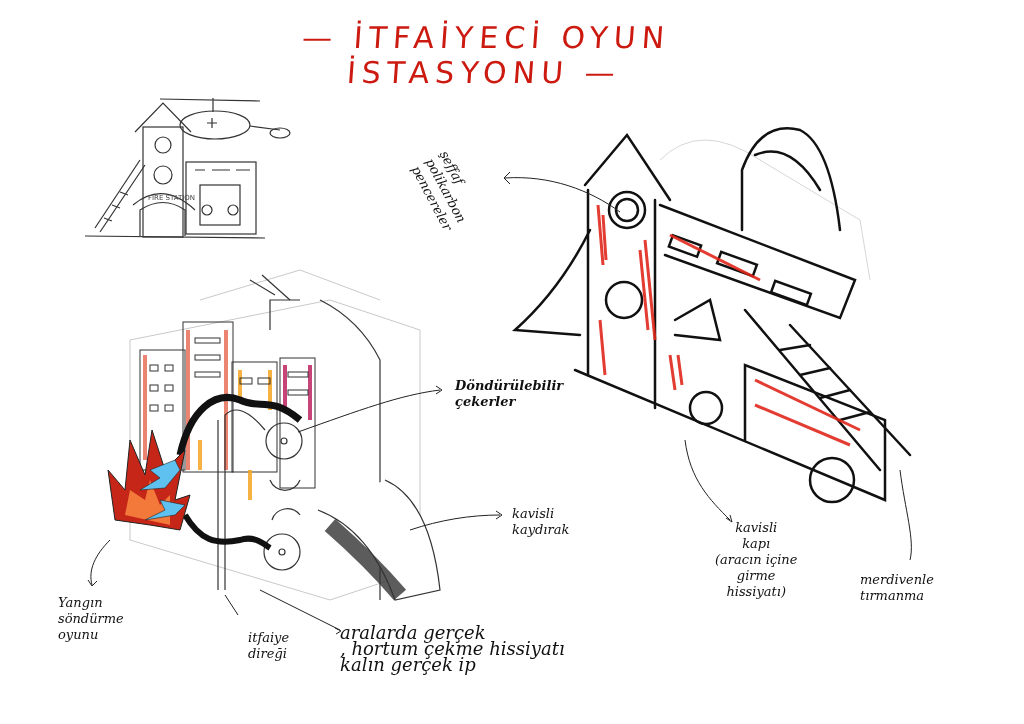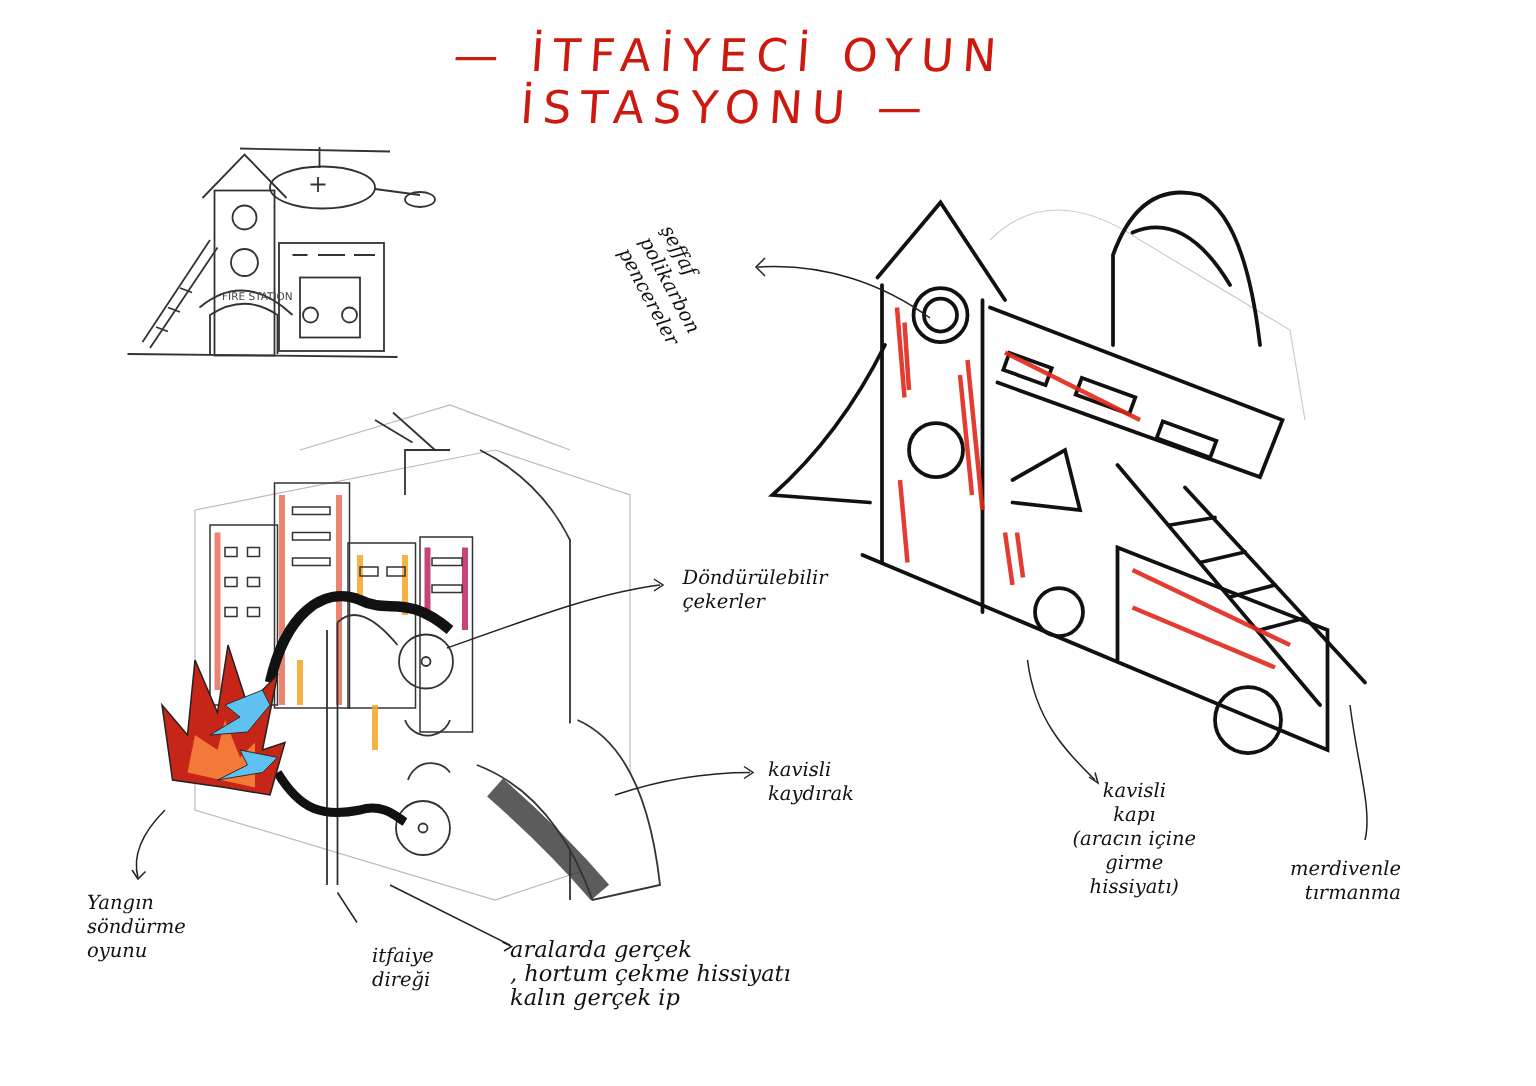--- a/index.html
+++ b/index.html
@@ -177,33 +177,33 @@
         <path d="M335 628 L341 631 L336 634"></path>
       <path d="M685 440 C690 480 710 500 730 520"></path>
         <path d="M726 518 L732 522 L730 515"></path>
       <path d="M900 470 C905 510 915 540 910 560"></path>
     </g>
   </svg>
 
   <div class="note rot" style="left:450px; top:148px; transform:rotate(62deg);">şeffaf
 polikarbon
 pencereler</div>
-  <div class="note" style="left:455px; top:378px;">Döndürülebilir
+  <div class="note" style="left:455px; top:378px;font-weight:bold;">Döndürülebilir
 çekerler</div>
   <div class="note" style="left:512px; top:506px;">kavisli
 kaydırak</div>
   <div class="note" style="left:58px; top:595px; text-align:left;">Yangın
 söndürme
 oyunu</div>
   <div class="note" style="left:248px; top:630px;">itfaiye
 direği</div>
-  <div class="note" style="left:340px; top:625px; font-size:15px;">aralarda gerçek
+  <div class="note" style="left:340px; top:625px; font-size:18px;">aralarda gerçek
 , hortum çekme hissiyatı
 kalın gerçek ip</div>
   <div class="note" style="left:715px; top:520px; text-align:center;">kavisli
 kapı
 (aracın içine
 girme
 hissiyatı)</div>
-  <div class="note" style="left:860px; top:572px; text-align:right;font-style:italic;">merdivenle
+  <div class="note" style="left:860px; top:572px; text-align:left;font-style:italic;">merdivenle
 tırmanma</div>
 
 </div>
 
 </body></html>

